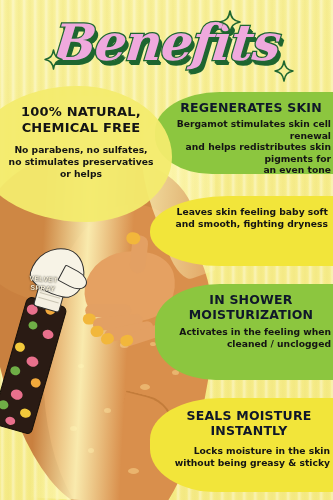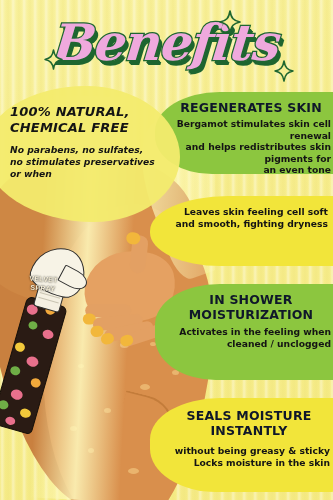--- a/index.html
+++ b/index.html
@@ -148,21 +148,21 @@
   }
   .card p{
     margin:0;
     font-family:"DejaVu Sans", sans-serif;
     font-weight:bold;font-size:9.2px;line-height:11.6px;
     color:#141414;
     text-align:right;
   }
 
   
-  .leftblock{position:absolute;left:10px;top:104px;width:158px;z-index:6;font-style:italic;}
+  .leftblock{position:absolute;left:2px;top:104px;width:158px;text-align:center;z-index:6;}
   .leftblock .lb-blob{
     position:absolute;left:-26px;top:-18px;width:196px;height:136px;
     background:#F4EC6E;
     border-radius:52% 48% 44% 56% / 48% 52% 48% 52%;
     filter:blur(.4px);opacity:.95;z-index:-1;
   }
   .leftblock h3{
     margin:0 0 6px 0;font-family:"DejaVu Sans",sans-serif;
     font-weight:bold;font-size:13px;line-height:16px;color:#141414;
     text-transform:uppercase;letter-spacing:.2px;
@@ -251,52 +251,52 @@
       <h3>REGENERATES SKIN</h3>
       <p>Bergamot stimulates skin cell renewal</p>
       <p>and helps redistributes skin pigments for</p>
       <p>an even tone</p>
     </div>
   </div>
 
   <div class="card" style="left:150px;top:196px;width:195px;height:70px;">
     <div class="blob" style="background:#F2E53A;border-radius:40% 6% 6% 36% / 50% 10% 10% 48%;"></div>
     <div class="card-inner" style="padding:10px 14px 0 18px;width:160px;">
-      <p>Leaves skin feeling cell soft</p>
+      <p>Leaves skin feeling baby soft</p>
       <p>and smooth, fighting dryness</p>
     </div>
   </div>
 
   <div class="card" style="left:155px;top:284px;width:190px;height:96px;">
     <div class="blob" style="background:#8CC63F;border-radius:34% 5% 5% 32% / 42% 9% 9% 44%;"></div>
     <div class="card-inner" style="padding:9px 14px 0 16px;width:160px;">
       <h3>IN SHOWER</h3>
       <h3 style="margin-top:-2px;margin-bottom:4px;">MOISTURIZATION</h3>
       <p>Activates in the feeling when</p>
       <p>cleaned / unclogged</p>
     </div>
   </div>
 
   <div class="card" style="left:150px;top:398px;width:195px;height:94px;">
     <div class="blob" style="background:#F2E53A;border-radius:36% 6% 8% 34% / 44% 10% 12% 46%;"></div>
     <div class="card-inner" style="padding:11px 14px 0 18px;width:162px;">
       <h3>SEALS MOISTURE</h3>
       <h3 style="margin-top:-2px;margin-bottom:7px;">INSTANTLY</h3>
+      <p>Locks moisture in the skin</p>
       <p>without being greasy &amp; sticky</p>
-      <p>Locks moisture in the skin</p>
     </div>
   </div>
 
   <div class="leftblock">
     <div class="lb-blob"></div>
     <h3>100% NATURAL,</h3>
     <h3 style="margin-top:-6px;margin-bottom:8px;">CHEMICAL FREE</h3>
     <p>No parabens, no sulfates,</p>
     <p>no stimulates preservatives</p>
-    <p>or when</p>
+    <p>or helps</p>
   </div>
 
   <div class="title-wrap">
     <span class="title">Benefits</span>
   </div>
 
   <div class="sparkle" style="left:219px;top:10px;">
     <svg width="22" height="24" viewBox="0 0 22 24">
       <path d="M11 1 C12.2 8.2 14.6 10.6 21 12 C14.6 13.4 12.2 15.8 11 23 C9.8 15.8 7.4 13.4 1 12 C7.4 10.6 9.8 8.2 11 1 Z" fill="#F7EE93" stroke="#1E6630" stroke-width="1.6" stroke-linejoin="round"></path>
     </svg>

